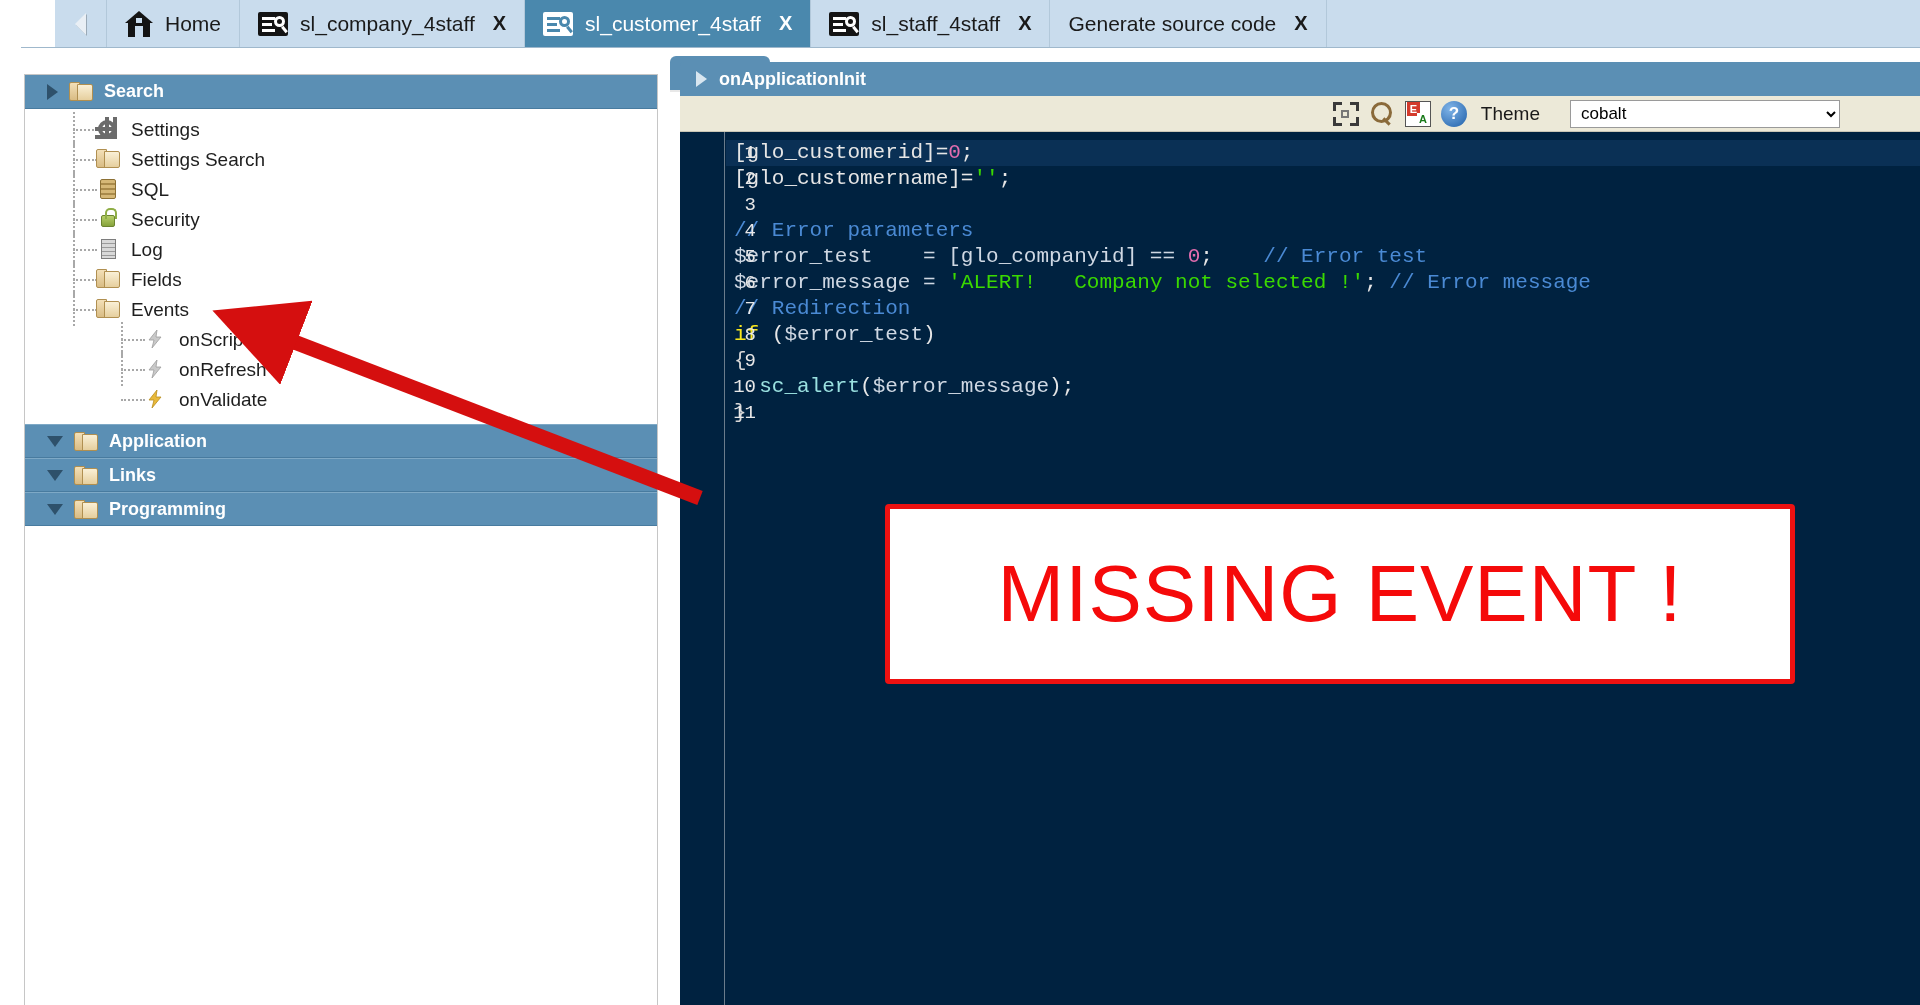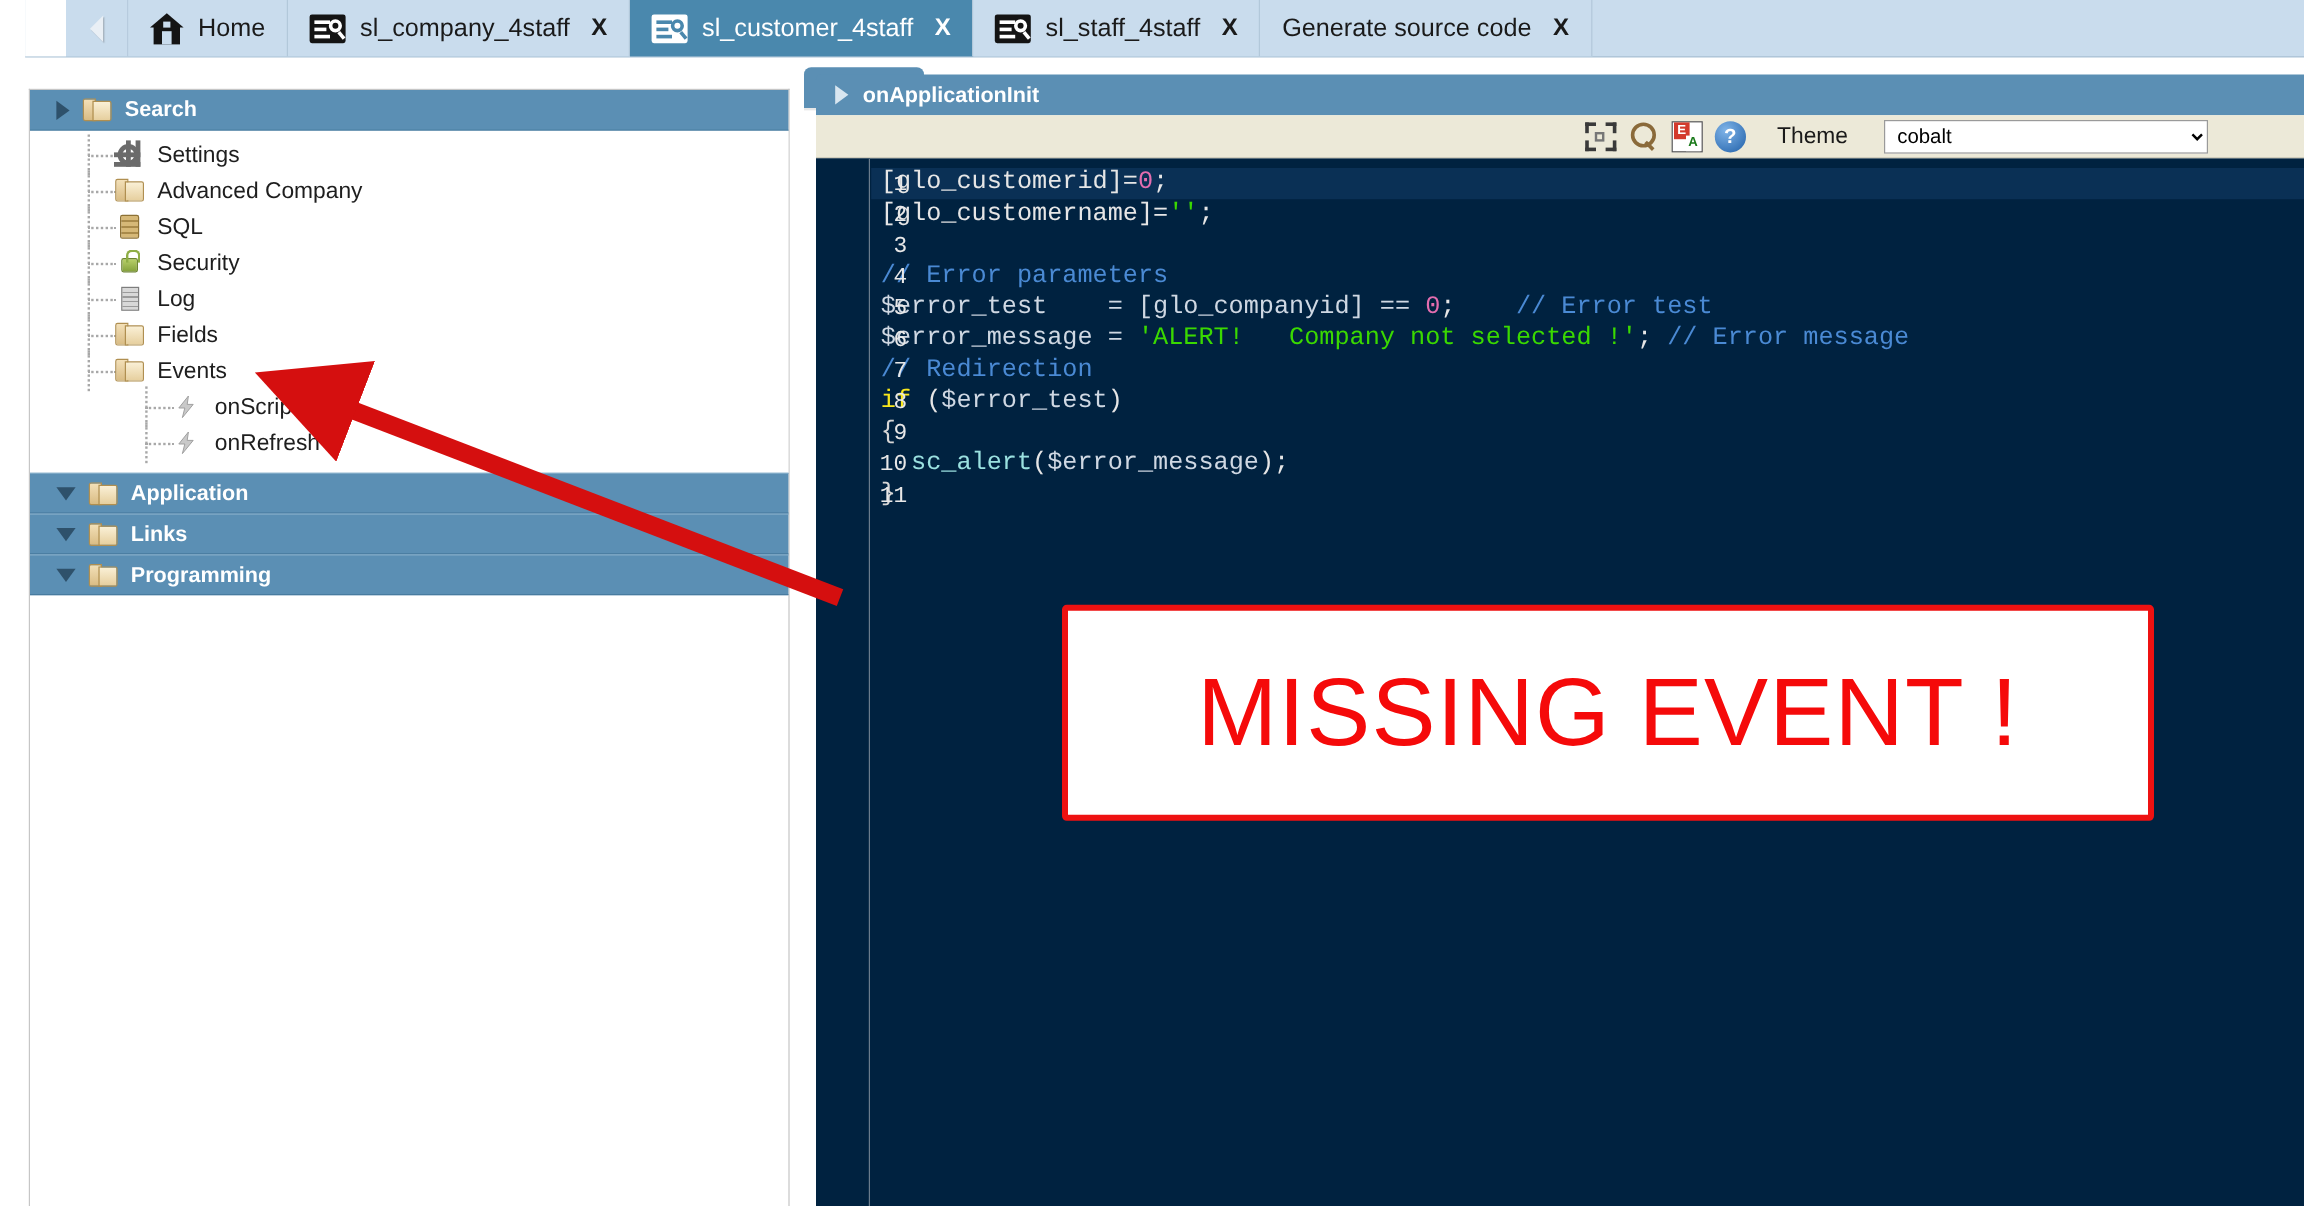--- a/index.html
+++ b/index.html
@@ -292,21 +292,21 @@
     background: #ffffff; color: #1a7a1a; font-size: 11px; font-weight: bold;
     text-align: center; line-height: 13px;
   }
   
   .ico-help {
     border-radius: 50%;
     background: radial-gradient(circle at 35% 30%, #7fb4e8, #1f5fa8);
     color: #ffffff; font-size: 17px; font-weight: bold;
     text-align: center; line-height: 26px;
   }
-  .tb-label { font-size: 19px; color: #1a1a1a; margin-left: 16px; }
+  .tb-label { font-size: 19px; color: #1a1a1a; margin-left: 4px; }
   #theme-select {
     width: 270px; height: 28px;
     font-size: 17px; font-family: "Liberation Sans", sans-serif;
     background: #ffffff;
     border: 1px solid #9a9a9a;
     padding-left: 6px;
     margin-left: 20px;
   }
 
   
@@ -461,21 +461,21 @@
 
       <div class="tree-item">
         <span class="vline"></span>
           <span class="guide"></span>
         <span class="item-ico">
           <span class="folder" style="position:absolute;left:1px;top:1px">
               <span class="bk"></span>
               <span class="fr"></span>
             </span>
         </span>
-        <span class="lbl">Advanced Company</span>
+        <span class="lbl">Settings Search</span>
       </div>
 
       <div class="tree-item">
         <span class="vline"></span>
           <span class="guide"></span>
         <span class="item-ico">
             <span class="ico-sql"></span>
           </span>
         <span class="lbl">SQL</span>
       </div>
@@ -542,20 +542,31 @@
           <span class="bolt">
               <svg width="20" height="20" viewBox="0 0 20 20">
                 <polygon points="12,1 4,11 9,11 7,19 16,8 11,8" fill="#c9c9c9" stroke="#9d9d9d" stroke-width="0.8"></polygon>
               </svg>
             </span>
         </span>
         <span class="lbl">onRefresh</span>
       </div>
 
 
+      <div class="tree-item lvl2">
+        <span class="guide"></span>
+        <span class="item-ico">
+          <span class="bolt">
+              <svg width="20" height="20" viewBox="0 0 20 20">
+                <polygon points="12,1 4,11 9,11 7,19 16,8 11,8" fill="#e8b93a" stroke="#b98d1c" stroke-width="0.8"></polygon>
+              </svg>
+            </span>
+        </span>
+        <span class="lbl">onValidate</span>
+      </div>
     </div>
 
     <div class="grp-header">
       <span class="tri tri-down"></span>
       <span class="folder">
           <span class="bk"></span>
           <span class="fr"></span>
         </span>
       <span>Application</span>
     </div>

